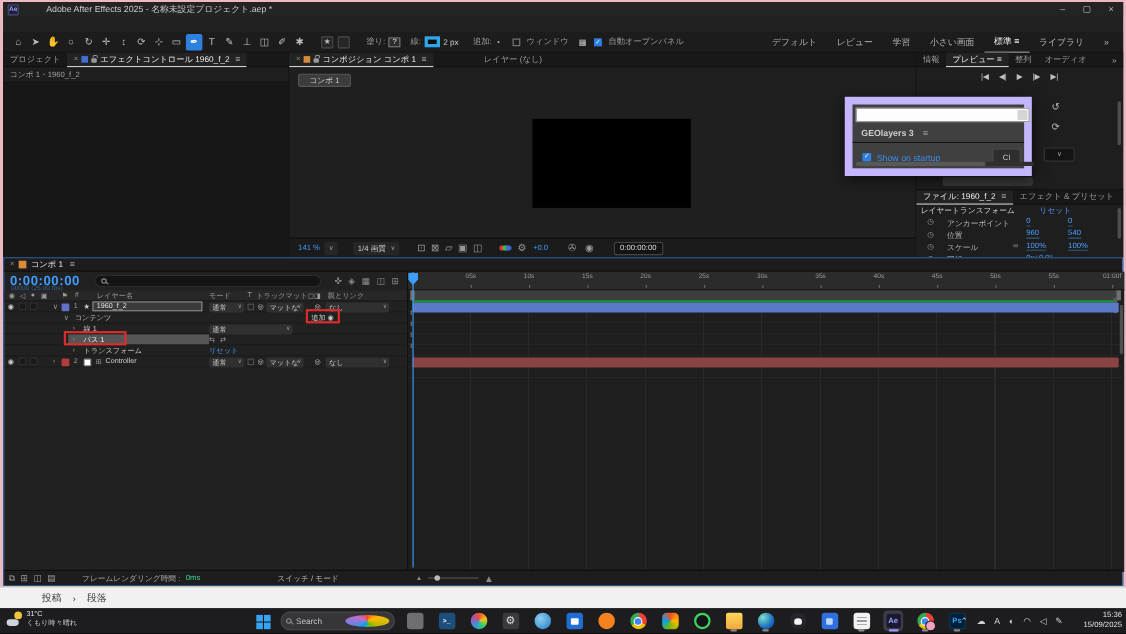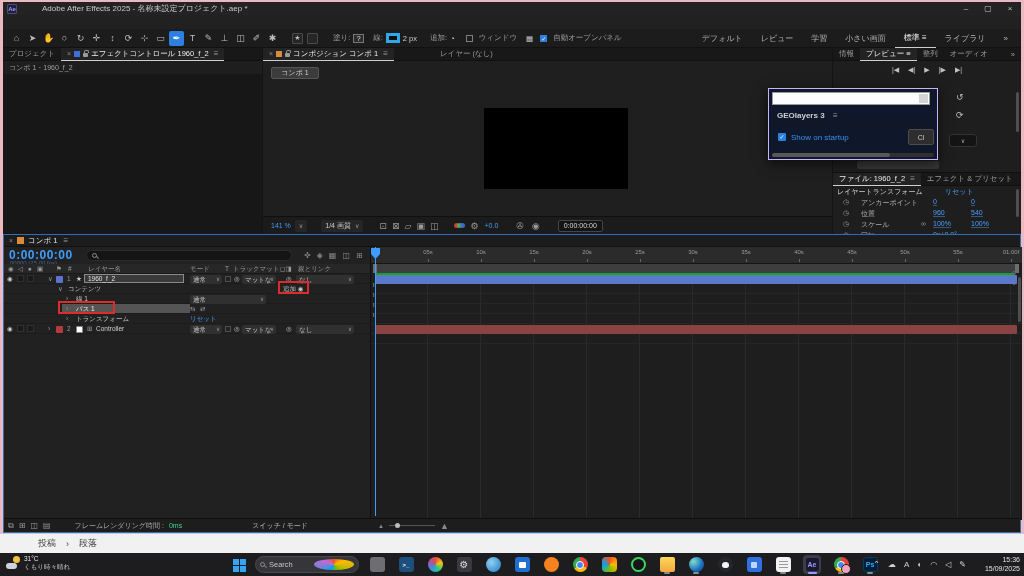--- a/index.html
+++ b/index.html
@@ -68,21 +68,21 @@
   
   .props{position:absolute;left:0;top:124px;width:100%;height:62px;background:#1e1e1e;border-top:1px solid #0f0f0f;overflow:hidden;}
   .prow{position:relative;height:11px;font-size:7px;color:#b5b5b5;}
   .pr-label{position:absolute;left:28px;top:1px;}
   .pr-watch{position:absolute;left:10px;top:1px;color:#9a9a9a;}
   .pr-v1{position:absolute;left:100px;top:1px;color:#4b9fff;border-bottom:1px solid rgba(75,159,255,.45);}
   .pr-v2{position:absolute;left:138px;top:1px;color:#4b9fff;border-bottom:1px solid rgba(75,159,255,.45);}
   .pr-link{position:absolute;left:88px;top:1px;color:#9a9a9a;}
 
   
-  .popup{position:absolute;left:768px;top:88px;width:170px;height:72px;background:#0f172a;border:1px solid #c4b5fd;
+  .popup{position:absolute;left:768px;top:88px;width:170px;height:72px;background:#404040;border:7px solid #c4b5fd;
     box-shadow:0 3px 12px rgba(0,0,0,.65);z-index:50;}
   .pop-input{position:absolute;left:3px;top:3px;width:158px;height:13px;background:#fdfdfd;border:1px solid #9a9a9a;}
   .pop-input-x{position:absolute;right:1px;top:1px;width:9px;height:9px;background:#d4d4d4;}
   .pop-title{position:absolute;left:8px;top:22px;font-size:8px;color:#cfcfcf;font-weight:bold;}
   .pop-menu{position:absolute;left:64px;top:22px;font-size:8px;color:#9a9a9a;}
   .pop-div{position:absolute;left:0;top:34px;width:100%;height:1px;background:#151515;}
   .pop-chk{position:absolute;left:9px;top:44px;width:8px;height:8px;background:#2d7fe0;border-radius:1px;color:#fff;font-size:6px;line-height:8px;text-align:center;}
   .pop-chk-label{position:absolute;left:22px;top:44px;font-size:8px;color:#3b8eea;}
   .pop-close{position:absolute;right:3px;top:40px;width:26px;height:16px;background:#2e2e2e;border:1px solid #4c4c4c;border-radius:2px;
     color:#cccccc;font-size:7px;display:flex;align-items:center;justify-content:center;}

